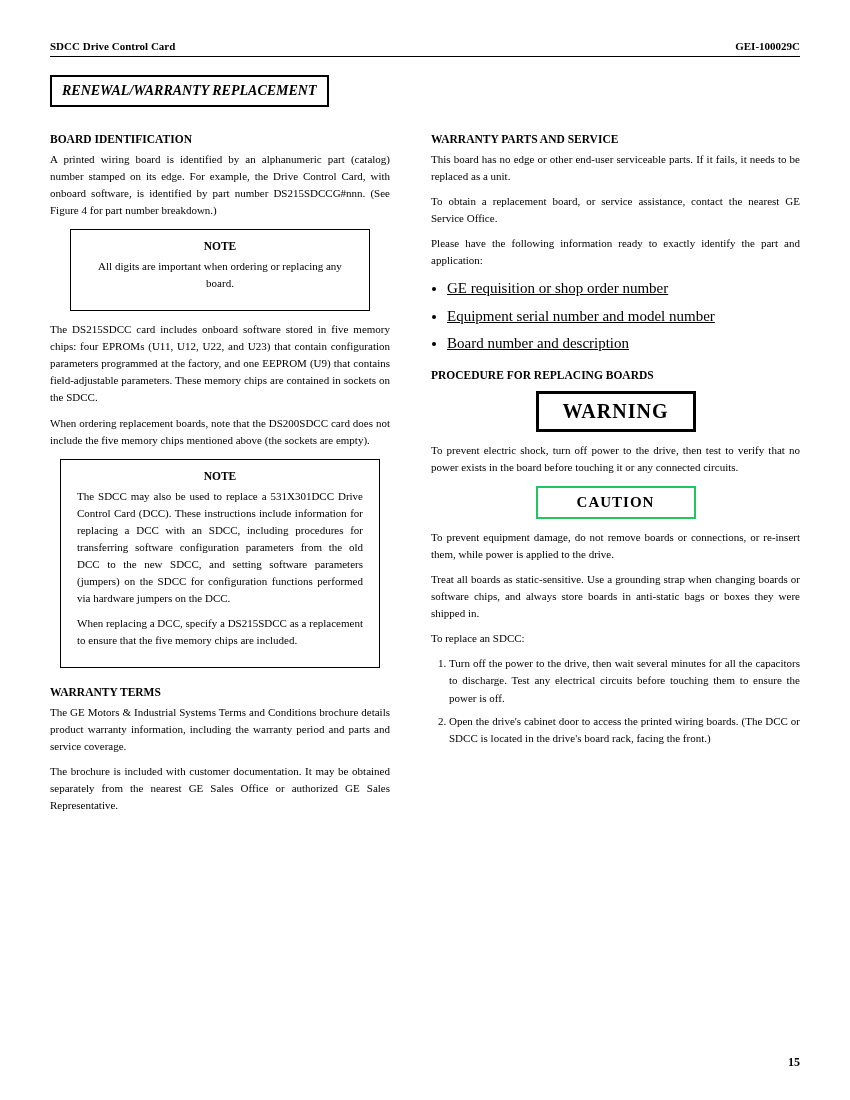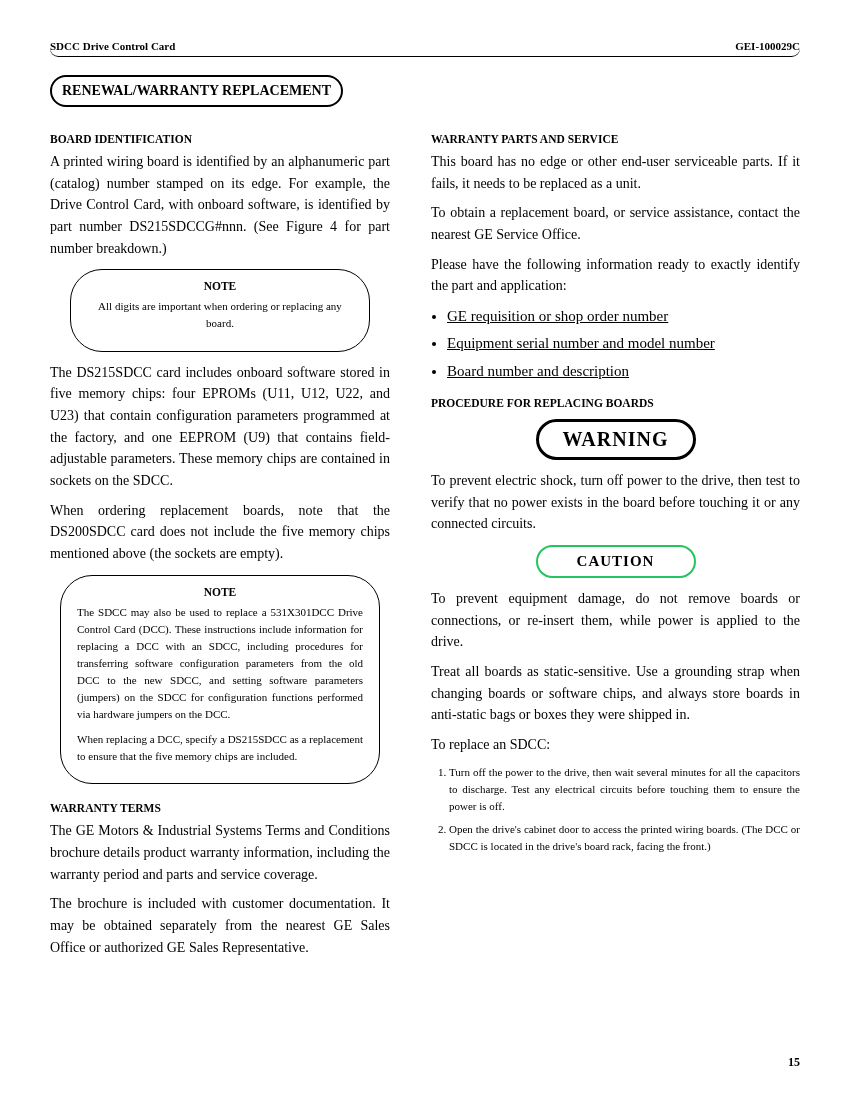--- a/index.html
+++ b/index.html
@@ -1,15 +1,15 @@
 <!DOCTYPE html>
 <html><head>
   <meta charset="utf-8">
   <style>
-    * { margin: 0; padding: 0; box-sizing: border-box; border-radius: 32px; }
+    * { margin: 0; padding: 0; box-sizing: border-box; }
     body {
       font-family: "Times New Roman", Times, serif;
       font-size: 11px;
       background: #fff;
       color: #000;
       width: 850px;
       min-height: 1100px;
       position: relative;
     }
     .page {
@@ -45,21 +45,21 @@
     .col-right {
       flex: 1;
     }
     .sub-title {
       font-size: 11.5px;
       font-weight: bold;
       text-transform: uppercase;
       margin-bottom: 6px;
     }
     p {
-      font-size: 14px;
+      font-size: 11px;
       line-height: 1.55;
       margin-bottom: 8px;
       text-align: justify;
     }
     .note-box {
       border: 1px solid #000;
       padding: 10px 16px;
       margin: 10px 20px;
       text-align: center;
     }
@@ -141,20 +141,21 @@
     }
     .main-section-title {
       font-size: 14px;
       font-weight: bold;
       text-transform: uppercase;
       margin-bottom: 12px;
       text-align: center;
       border: 2px solid #000;
       padding: 6px 10px;
       display: inline-block;
+      font-style: italic;
     }
   </style>
 </head>
 <body>
 
 <div class="page">
 
   <div class="header">
     <span class="header-left">SDCC Drive Control Card</span>
     <span class="header-right">GEI-100029C</span>

